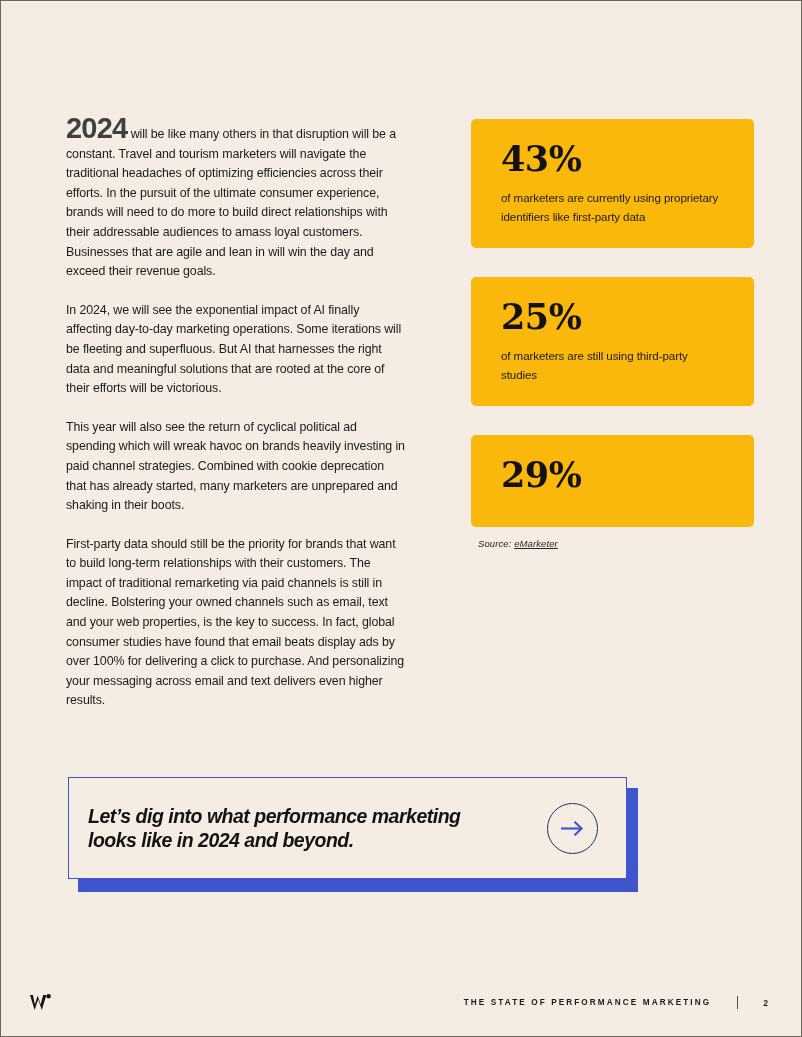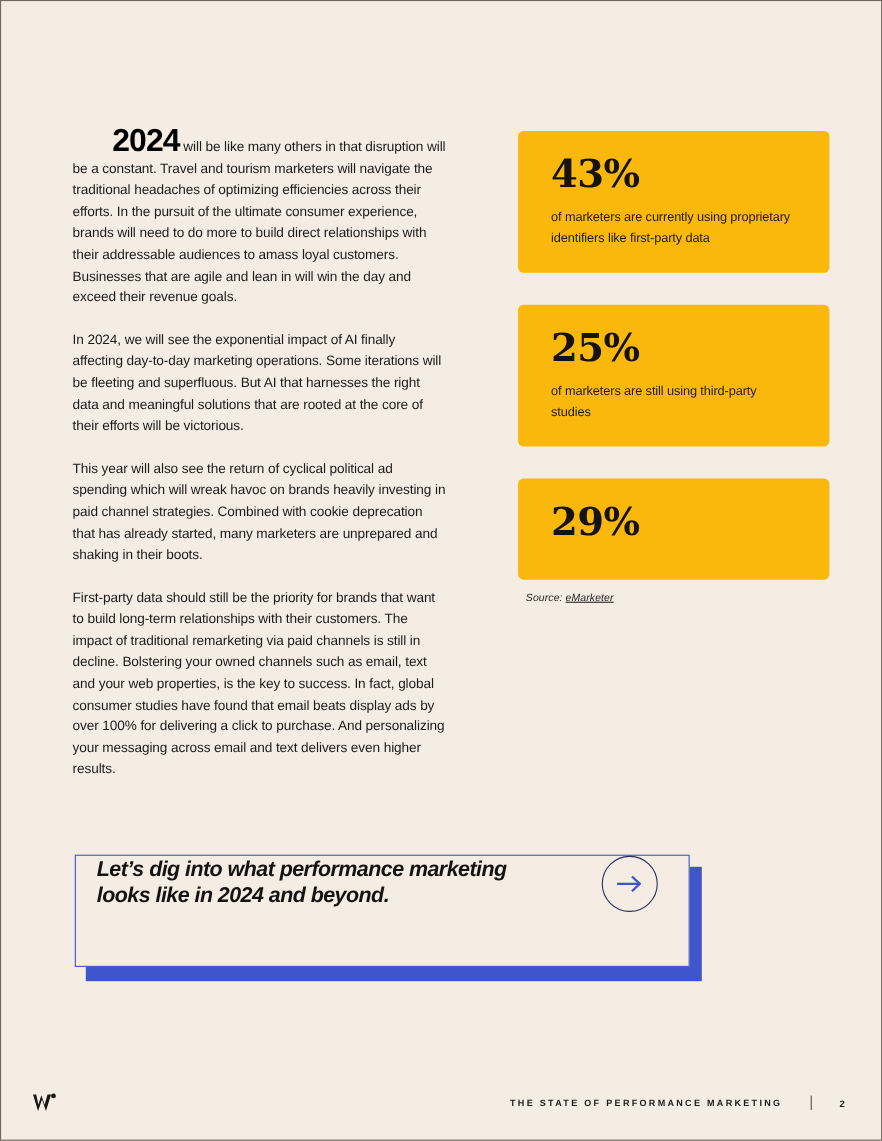--- a/index.html
+++ b/index.html
@@ -39,22 +39,21 @@
     color: #1c1b19;
     margin: 0 0 19px 0;
     letter-spacing: -0.1px;
   }
 
   .lead-year {
     font-size: 29px;
     font-weight: bold;
     letter-spacing: -0.8px;
     line-height: 19.6px;
-    color: #000000;
-    margin-left: 36px;
+    color: #404040;
   }
 
   
   #stats-column {
     position: absolute;
     left: 470px;
     top: 118px;
     width: 283px;
   }
 
@@ -118,21 +117,21 @@
   #cta-box {
     position: absolute;
     left: 0;
     top: 0;
     width: 559px;
     height: 102px;
     border: 1.5px solid #3f55cc;
     background: #f5ece3;
     box-sizing: border-box;
     display: flex;
-    align-items: flex-start;
+    align-items: center;
     justify-content: space-between;
     padding: 0 28px 0 19px;
   }
   #cta-text {
     font-family: "Liberation Sans", sans-serif;
     font-style: italic;
     font-weight: bold;
     font-size: 19.5px;
     line-height: 24px;
     color: #141312;

